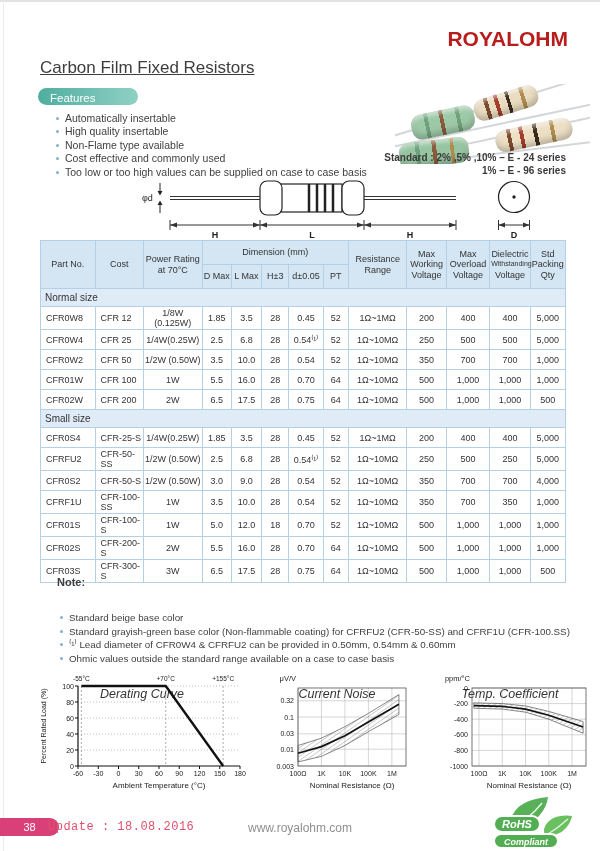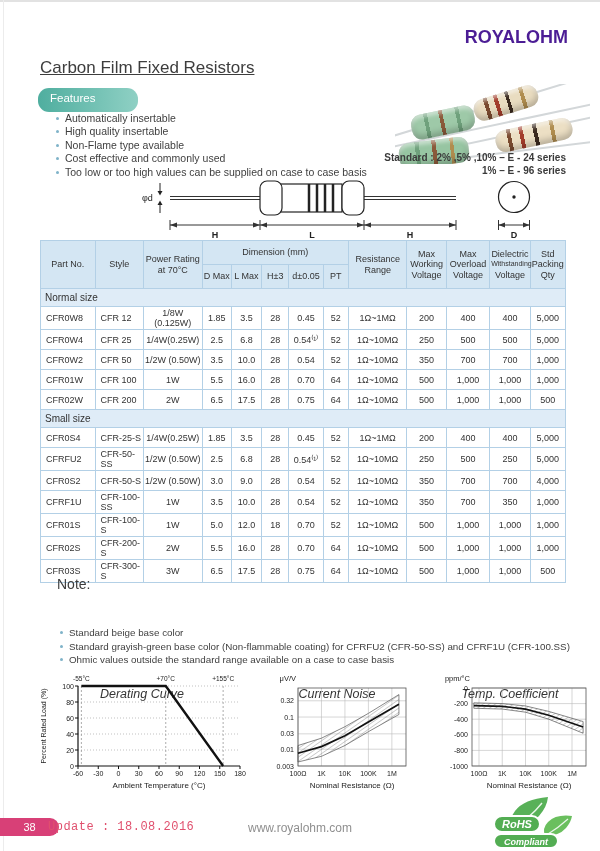--- a/index.html
+++ b/index.html
@@ -1,23 +1,23 @@
 <!DOCTYPE html>
 <html><head>
 <meta charset="utf-8">
 <style>
   * { box-sizing: border-box; margin: 0; padding: 0; }
   body { background: #fff; font-family: "Liberation Sans", sans-serif; }
   .page { position: relative; width: 600px; height: 851px; background: #fff; overflow: hidden; color: #3c3c3c; }
   .edge-top { position: absolute; top: 0; left: 0; width: 100%; height: 2px; background: #e2e2e2; }
   .edge-left { position: absolute; top: 0; left: 3px; width: 1px; height: 100%; background: #ececec; }
 
-  .logo { position: absolute; top: 27px; right: 32px; font-size: 18px; font-weight: bold; letter-spacing: 0px; color: #4c1d95; }
+  .logo { position: absolute; top: 27px; right: 32px; font-size: 21px; font-weight: bold; letter-spacing: 0px; color: #b91c1c; }
   .page-title { position: absolute; top: 58px; left: 40px; font-size: 17px; color: #3d3d3d; text-decoration: underline; }
-  .features-pill { position: absolute; top: 88px; left: 38px; width: 100px; height: 24px; border-radius: 11px;
+  .features-pill { position: absolute; top: 88px; left: 38px; width: 100px; height: 17px; border-radius: 11px;
     background: linear-gradient(90deg, #4fae9f, #8fd0c4); color: #fff; font-size: 11.5px; line-height: 21px; padding-left: 12px; }
   .features-list { position: absolute; top: 112px; left: 56px; list-style: none; font-size: 10.5px; line-height: 13.4px; color: #3f3f3f; }
   .features-list li::before, .note-list li::before { content: ""; display: inline-block; width: 3px; height: 3px; border-radius: 50%; background: #7fb3c9; margin-right: 6px; vertical-align: 2px; }
 
   .photo { position: absolute; top: 84px; left: 395px; width: 195px; height: 80px; overflow: hidden; }
   .lead { position: absolute; height: 2px; background: #d3d7d9; width: 235px; left: -18px; }
   .res { position: absolute; border-radius: 10px; box-shadow: inset 0 -4px 6px rgba(0,0,0,.22), inset 0 3px 4px rgba(255,255,255,.55); }
 
   .standard { position: absolute; top: 151px; right: 34px; text-align: right; font-size: 10px; font-weight: bold; color: #3a3a3a; line-height: 13px; }
 
@@ -26,22 +26,22 @@
 
   table.spec { position: absolute; top: 240px; left: 40px; width: 526px; border-collapse: collapse; table-layout: fixed; font-size: 9px; color: #333; }
   table.spec th, table.spec td { border: 1px solid #b3d0e6; text-align: center; padding: 1px 1px; }
   table.spec thead th { background: #d4e6f3; font-weight: normal; line-height: 10.5px; }
   table.spec thead tr th { height: 24px; }
   table.spec td { height: 20px; background: #fff; }
   table.spec td.al { text-align: left; padding-left: 5px; }
   table.spec tr.section-row td { background: #dfecf7; text-align: left; padding-left: 4px; font-size: 10px; height: 18px; }
   .th-small { font-size: 7px; display: block; }
 
-  .note-title { position: absolute; top: 576px; left: 57px; font-size: 14px; }
-  .note-list { position: absolute; top: 626px; left: 60px; list-style: none; font-size: 9.8px; line-height: 13.5px; color: #3f3f3f; }
+  .note-title { position: absolute; top: 576px; left: 57px; font-size: 11px; font-weight: bold; }
+  .note-list { position: absolute; top: 611px; left: 60px; list-style: none; font-size: 9.8px; line-height: 13.5px; color: #3f3f3f; }
 
   .chart-title { position: absolute; top: 687px; font-size: 12.5px; color: #353535; text-align: center; font-style: italic; }
   .chart-host { position: absolute; top: 668px; }
   svg text { font-family: "Liberation Sans", sans-serif; }
 
   .page-badge { position: absolute; top: 818px; left: 0; width: 59px; height: 18px; background: #d84077; color: #fff;
     font-size: 11px; line-height: 18px; text-align: center; border-radius: 0 9px 9px 0; }
   .update-text { position: absolute; top: 820px; left: 48px; font-family: "Liberation Mono", monospace; font-size: 12px; color: #e0506e; letter-spacing: 0.5px; }
   .site-link { position: absolute; top: 821px; left: 50%; transform: translateX(-50%); font-size: 12px; color: #8f8f8f; text-decoration: none; }
   .rohs { position: absolute; top: 796px; right: 26px; }
@@ -138,21 +138,21 @@
         <col style="width:25px">
         <col style="width:58px">
         <col style="width:39px">
       <col style="width:43px">
         <col style="width:40px">
         <col style="width:35px">
     </colgroup>
     <thead>
       <tr>
         <th rowspan="2">Part No.</th>
-        <th rowspan="2">Style</th>
+        <th rowspan="2">Cost</th>
         <th rowspan="2">
           <span>Power Rating</span><br>
           <span>at 70°C</span>
         </th>
         <th colspan="5">Dimension (mm)</th>
         <th rowspan="2">Resistance Range</th>
         <th rowspan="2">Max Working Voltage</th>
         <th rowspan="2">Max Overload Voltage</th>
         <th rowspan="2">
           <span>Dielectric</span>
@@ -356,20 +356,21 @@
           <td>1,000</td>
           <td>500</td>
         </tr>
       </tbody>
   </table>
 
   <div class="note-title">Note:</div>
   <ul class="note-list">
     <li>Standard beige base color</li>
     <li>Standard grayish-green base color (Non-flammable coating) for CFRFU2 (CFR-50-SS) and CFRF1U (CFR-100.SS)</li>
+    <li>⁽¹⁾ Lead diameter of CFR0W4 &amp; CFRFU2 can be provided in 0.50mm, 0.54mm &amp; 0.60mm</li>
     <li>Ohmic values outside the standard range available on a case to case basis</li>
   </ul>
 
   <div class="chart-title" style="left:36px; width:212px;">Derating Curve</div>
   <div class="chart-title" style="left:260px; width:154px;">Current Noise</div>
   <div class="chart-title" style="left:424px; width:172px;">Temp. Coefficient</div>
   <div class="chart-host" style="left:36px;"><svg width="212" height="132" viewBox="0 0 212 132">
         <defs>
           <pattern id="h0" width="3.5" height="3.5" patternUnits="userSpaceOnUse" patternTransform="rotate(55)">
             <line x1="0" y1="0" x2="0" y2="3.5" stroke="#777" stroke-width="0.7"></line>

